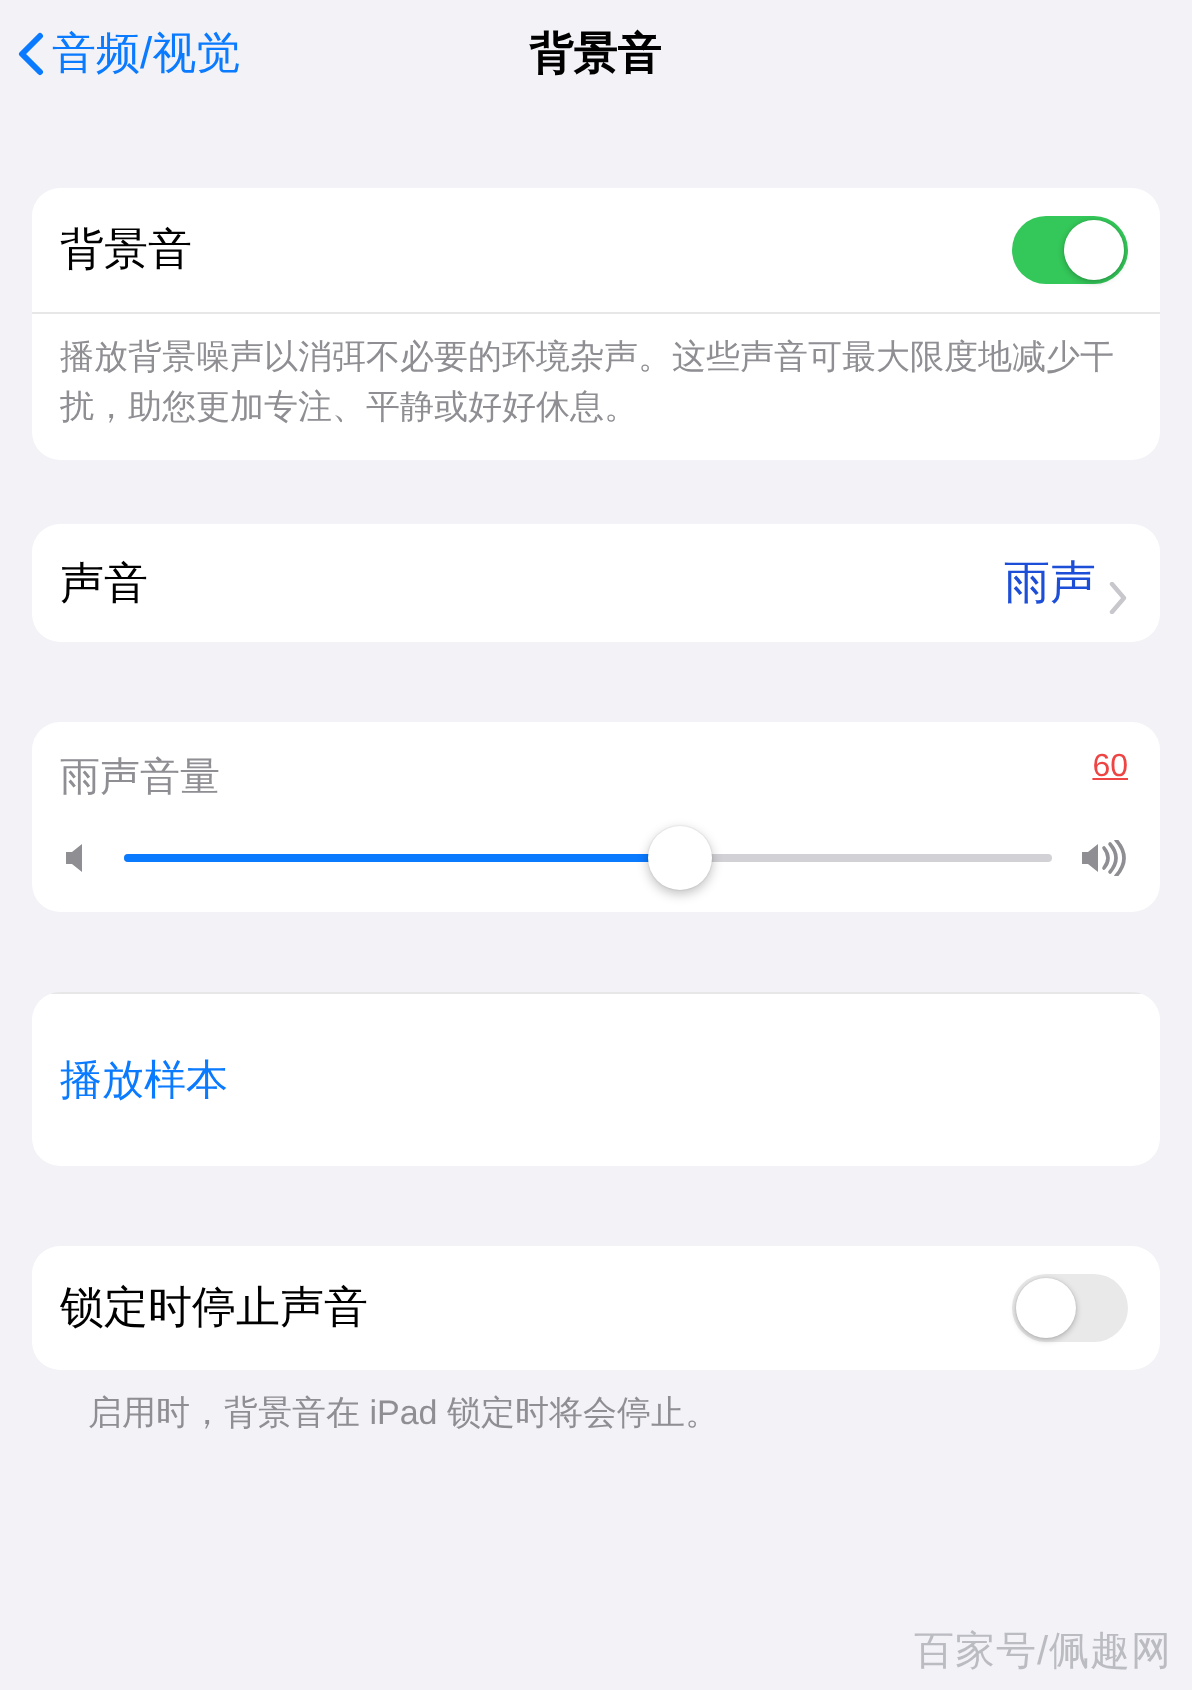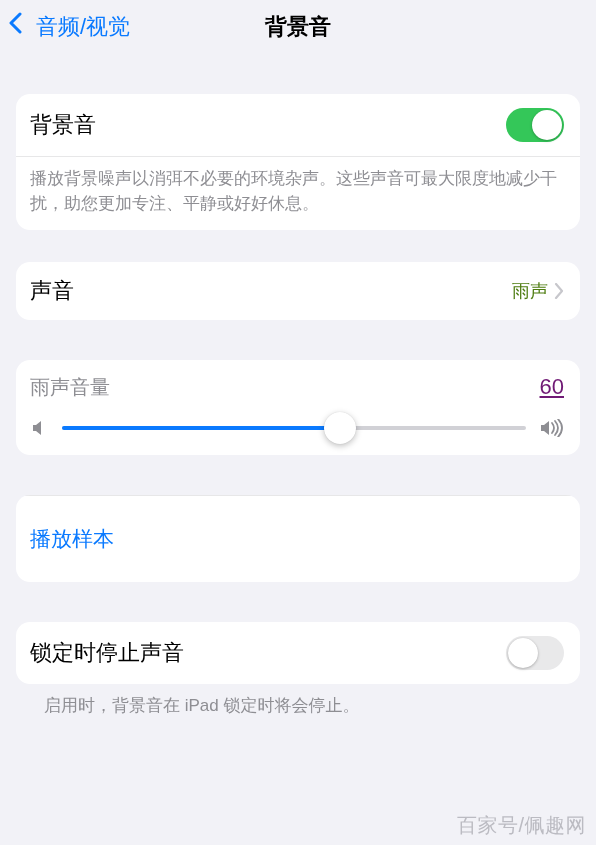--- a/index.html
+++ b/index.html
@@ -15,22 +15,22 @@
     }
     .navbar {
       height: 54px;
       display: flex;
       align-items: center;
       position: relative;
       background: #f2f2f7;
     }
     .back {
       display: flex;
-      align-items: flex-start;
-      gap: 14px;
+      align-items: center;
+      gap: 4px;
       padding-left: 8px;
       color: #0a7aff;
       font-size: 22px;
       cursor: pointer;
     }
     .back svg { flex: 0 0 auto; }
     .nav-title {
       position: absolute;
       left: 0; right: 0;
       text-align: center;
@@ -55,24 +55,24 @@
       padding: 14px 16px 14px 14px;
       min-height: 52px;
       border-top: 1px solid rgba(60,60,67,0.12);
     }
     .row:first-child { border-top: none; }
     .row .label {
       font-size: 22px;
       color: #000;
     }
     .row .value {
-      font-size: 18px;
-      color: #4d7c0f;
-      display: flex;
-      align-items: center;
+      font-size: 23px;
+      color: #1d4ed8;
+      display: flex;
+      align-items: flex-end;
       gap: 6px;
     }
     .chevron {
       width: 10px; height: 16px;
     }
     .toggle {
       width: 58px; height: 34px;
       border-radius: 17px;
       position: relative;
       flex: 0 0 auto;
@@ -109,21 +109,21 @@
     }
     .slider-row:first-child, .section .slider-row:first-of-type.noborder { border-top: none; }
     .slider-header {
       display: flex;
       justify-content: space-between;
       align-items: flex-start;
       font-size: 20px;
       color: #8e8e93;
       margin-bottom: 18px;
     }
-    .slider-header .num { font-size: 22px; color:#701a75;text-decoration:underline; }
+    .slider-header .num { font-size: 16px; color:#ef4444;text-decoration:underline; }
     .slider {
       display: flex;
       align-items: center;
       gap: 14px;
     }
     .track {
       flex: 1;
       height: 4px;
       border-radius: 2px;
       background: #d1d1d6;

